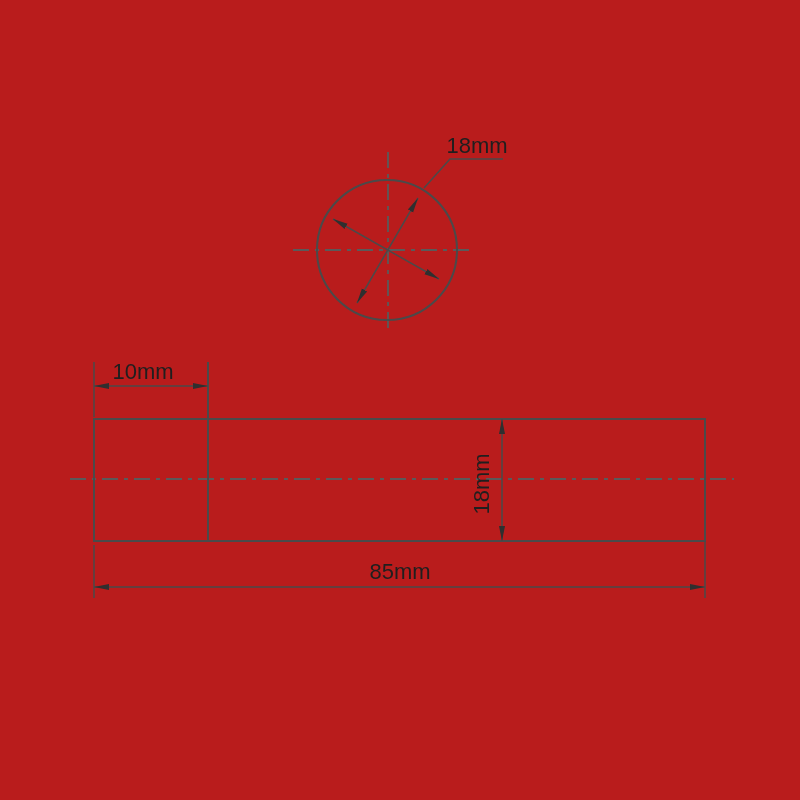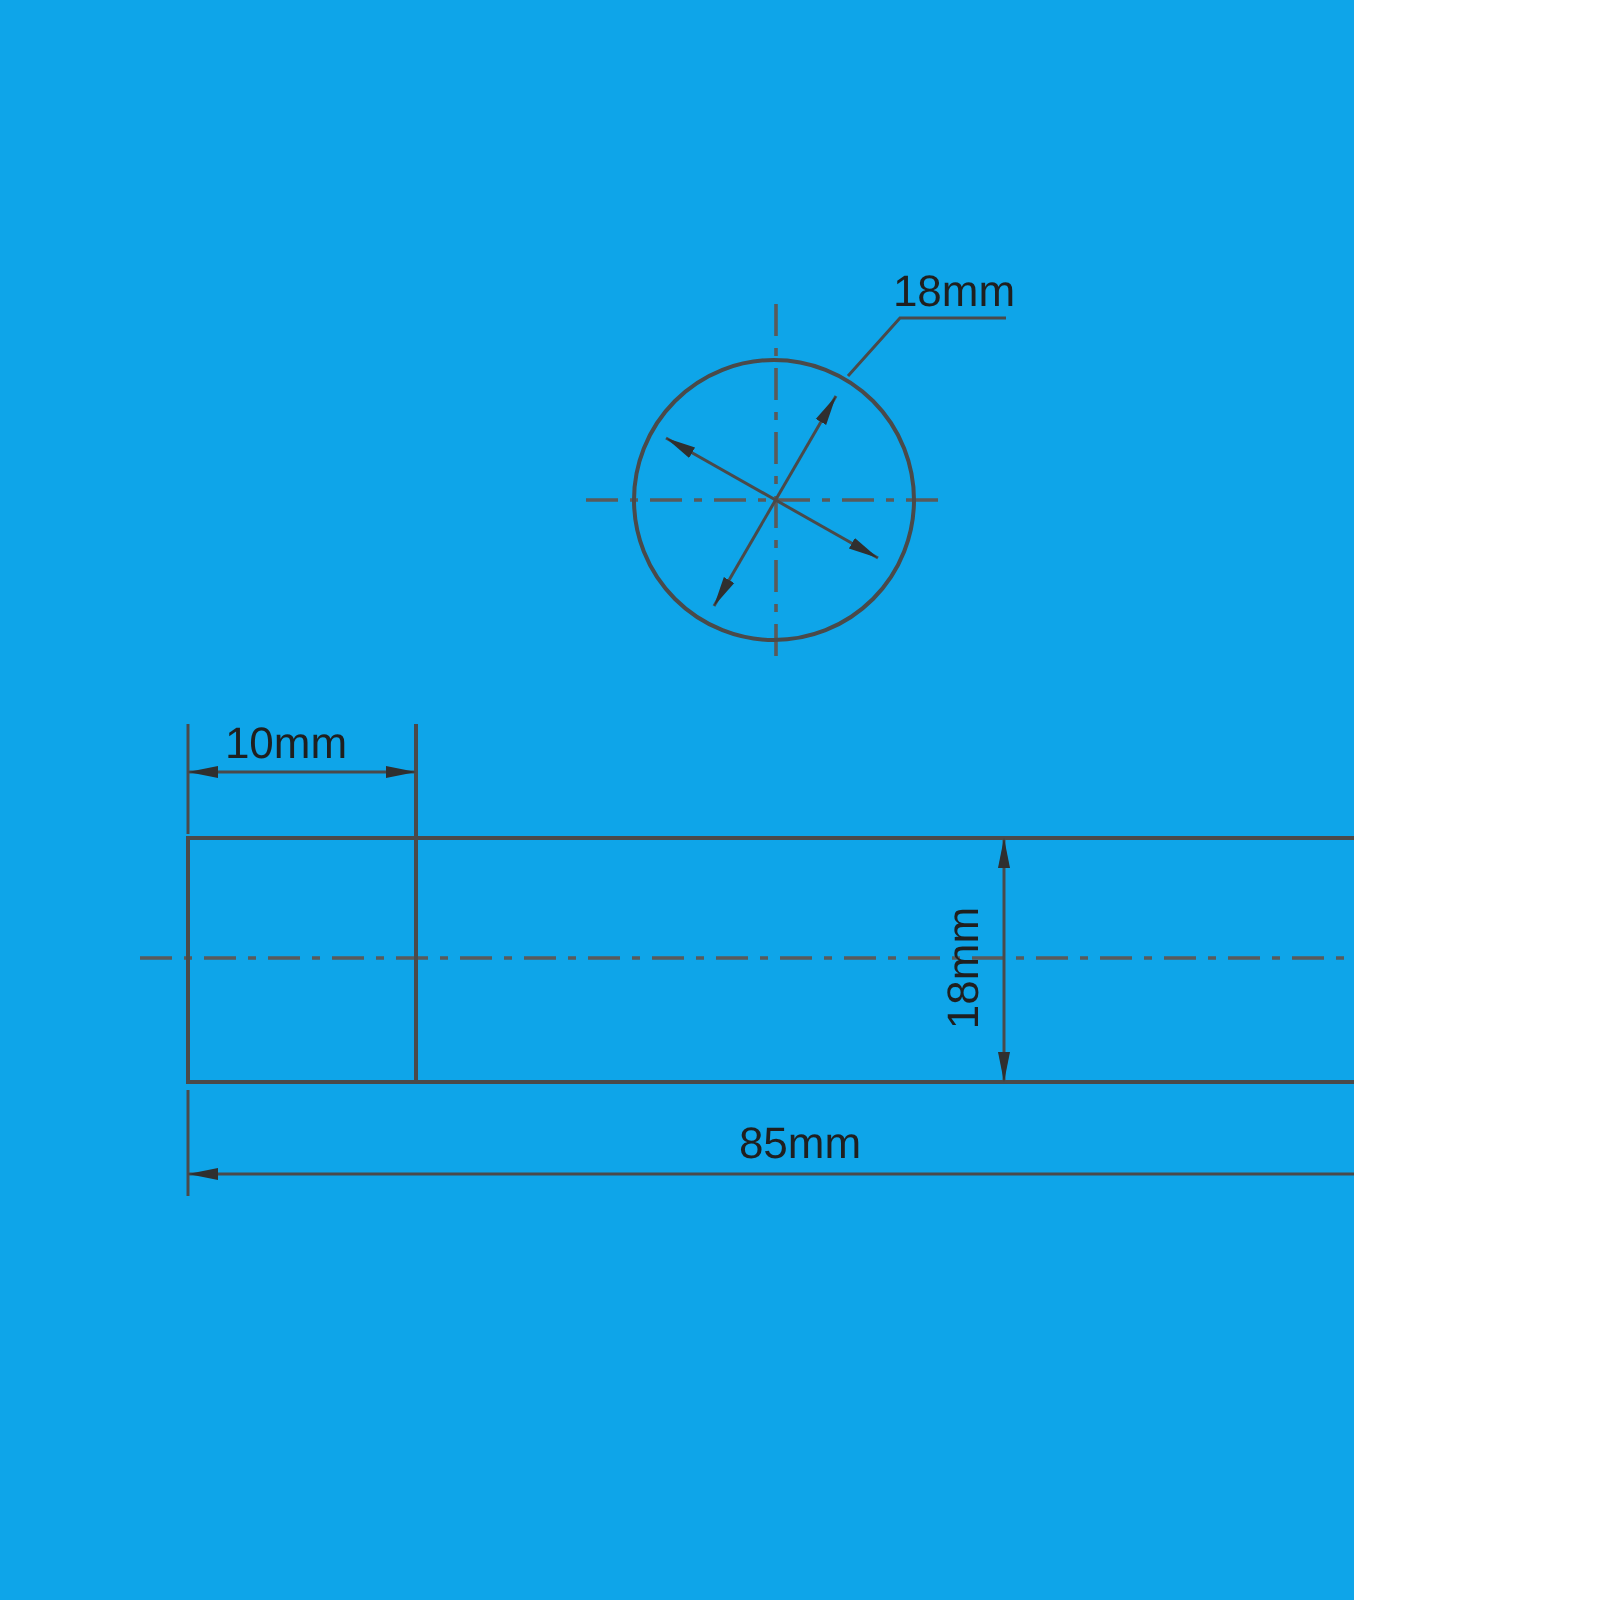--- a/index.html
+++ b/index.html
@@ -2,23 +2,23 @@
 <html><head>
 <meta charset="utf-8">
 <style>
   html, body {
     margin: 0;
     padding: 0;
     background: #ffffff;
   }
   #canvas {
     position: relative;
-    width: 677px;
+    width: 800px;
     height: 800px;
-    background: #0ea5e9;
+    background: #b91c1c;
     font-family: "Liberation Sans", sans-serif;
     overflow: hidden;
     text-align: center;
   }
   svg text {
     font-family: "Liberation Sans", sans-serif;
     font-size: 22px;
     fill: #1f1f1f;
   }
   .object-line {

